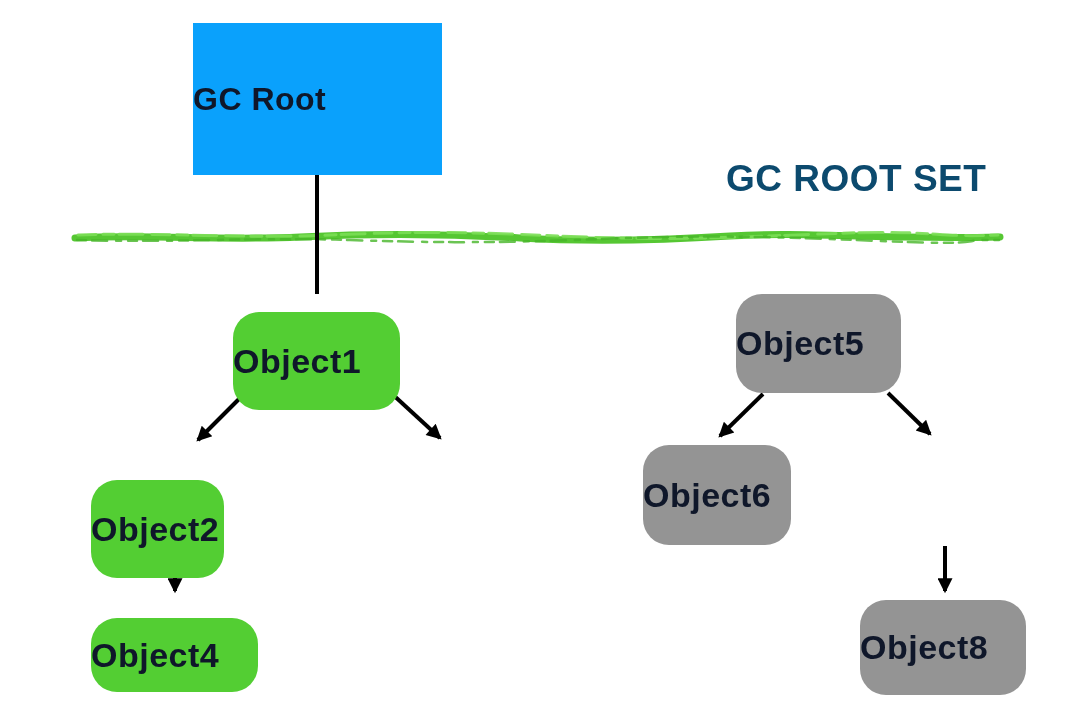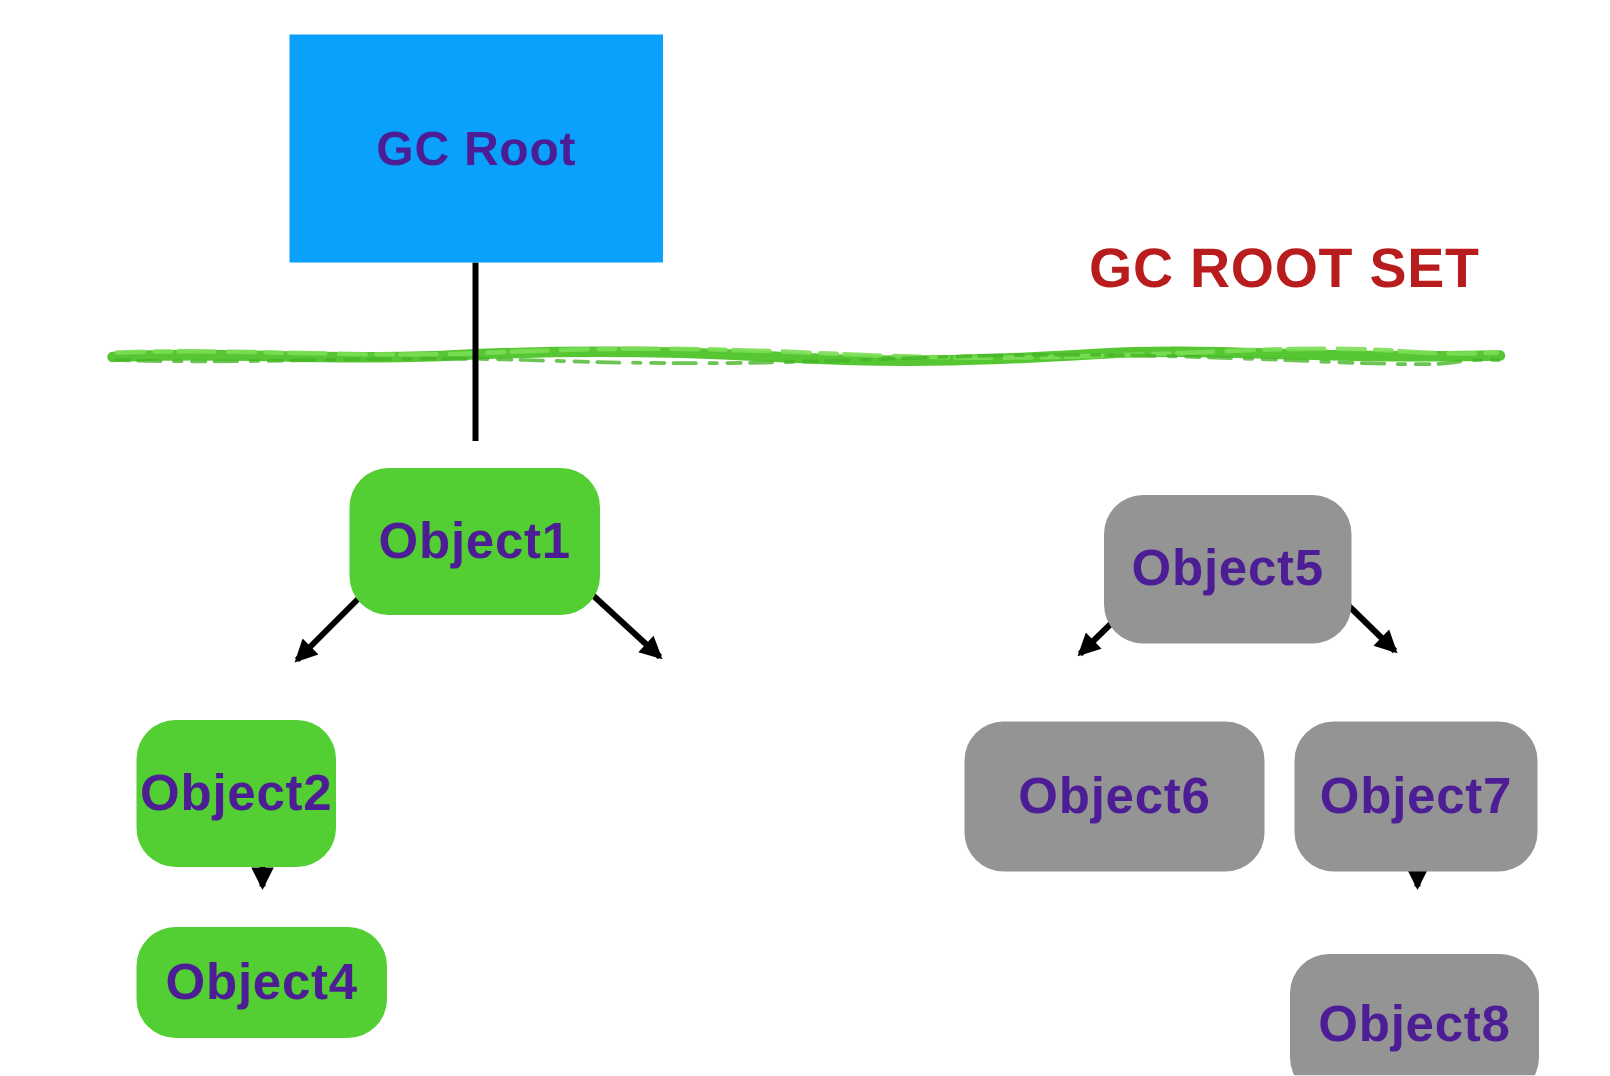--- a/index.html
+++ b/index.html
@@ -20,38 +20,38 @@
     left: 0; top: 0;
     width: 1073px;
     height: 717px;
     z-index: 1;
   }
   .node {
     position: absolute;
     z-index: 2;
     display: flex;
     align-items: center;
-    justify-content: center;
-    color: #4c1d95;
+    justify-content: flex-start;
+    color: #0f172a;
     font-weight: bold;
     font-size: 34px;
     letter-spacing: 0.5px;
     box-sizing: border-box;
   }
   .node.rounded { border-radius: 26px; }
   .node.blue  { background: #0AA1FC; font-size: 32px; }
   .node.green { background: #53CE33; margin-top: 17px; }
-  .node.gray  { background: #949494; margin-top: 36px; }
+  .node.gray  { background: #949494; }
   .heading {
     position: absolute;
     z-index: 2;
     left: 726px;
     top: 158px;
     width: 300px;
-    color: #b91c1c;
+    color: #0c4a6e;
     font-weight: bold;
     font-size: 37px;
     letter-spacing: 0.5px;
     white-space: nowrap;
   }
 </style>
 </head>
 <body>
 
 <div class="canvas">
@@ -94,25 +94,22 @@
 
 
   <div class="node green rounded" style="left:91px; top:601px; width:167px; height:74px;">
     <span>Object4</span>
   </div>
 
   <div class="node gray rounded" style="left:736px; top:294px; width:165px; height:99px;">
     <span>Object5</span>
   </div>
 
-  <div class="node gray rounded" style="left:643px; top:445px; width:200px; height:100px;">
+  <div class="node gray rounded" style="left:643px; top:445px; width:148px; height:100px;">
     <span>Object6</span>
   </div>
 
-  <div class="node gray rounded" style="left:863px; top:445px; width:162px; height:100px;">
-    <span>Object7</span>
-  </div>
 
   <div class="node gray rounded" style="left:860px; top:600px; width:166px; height:95px;">
     <span>Object8</span>
   </div>
 
 </div>
 
 </body></html>

